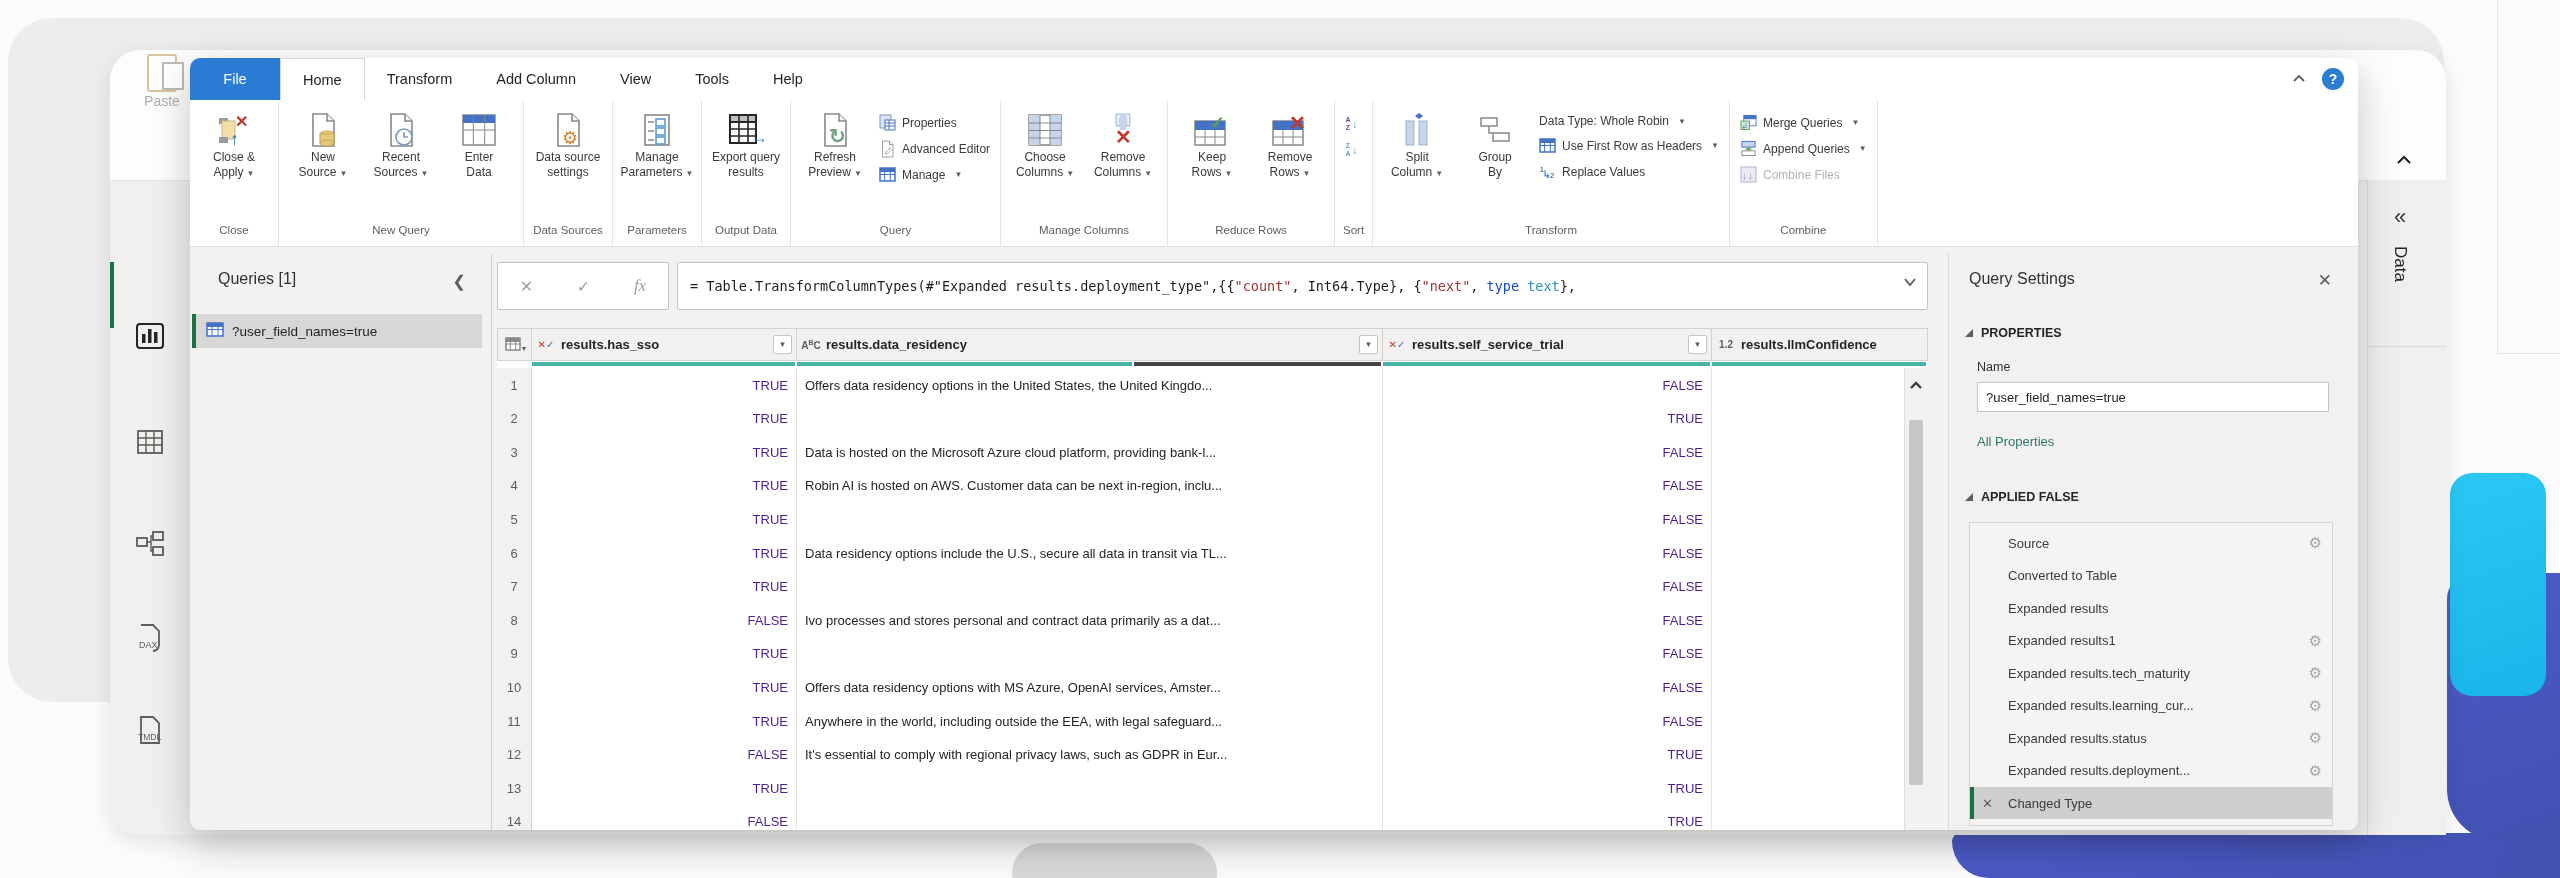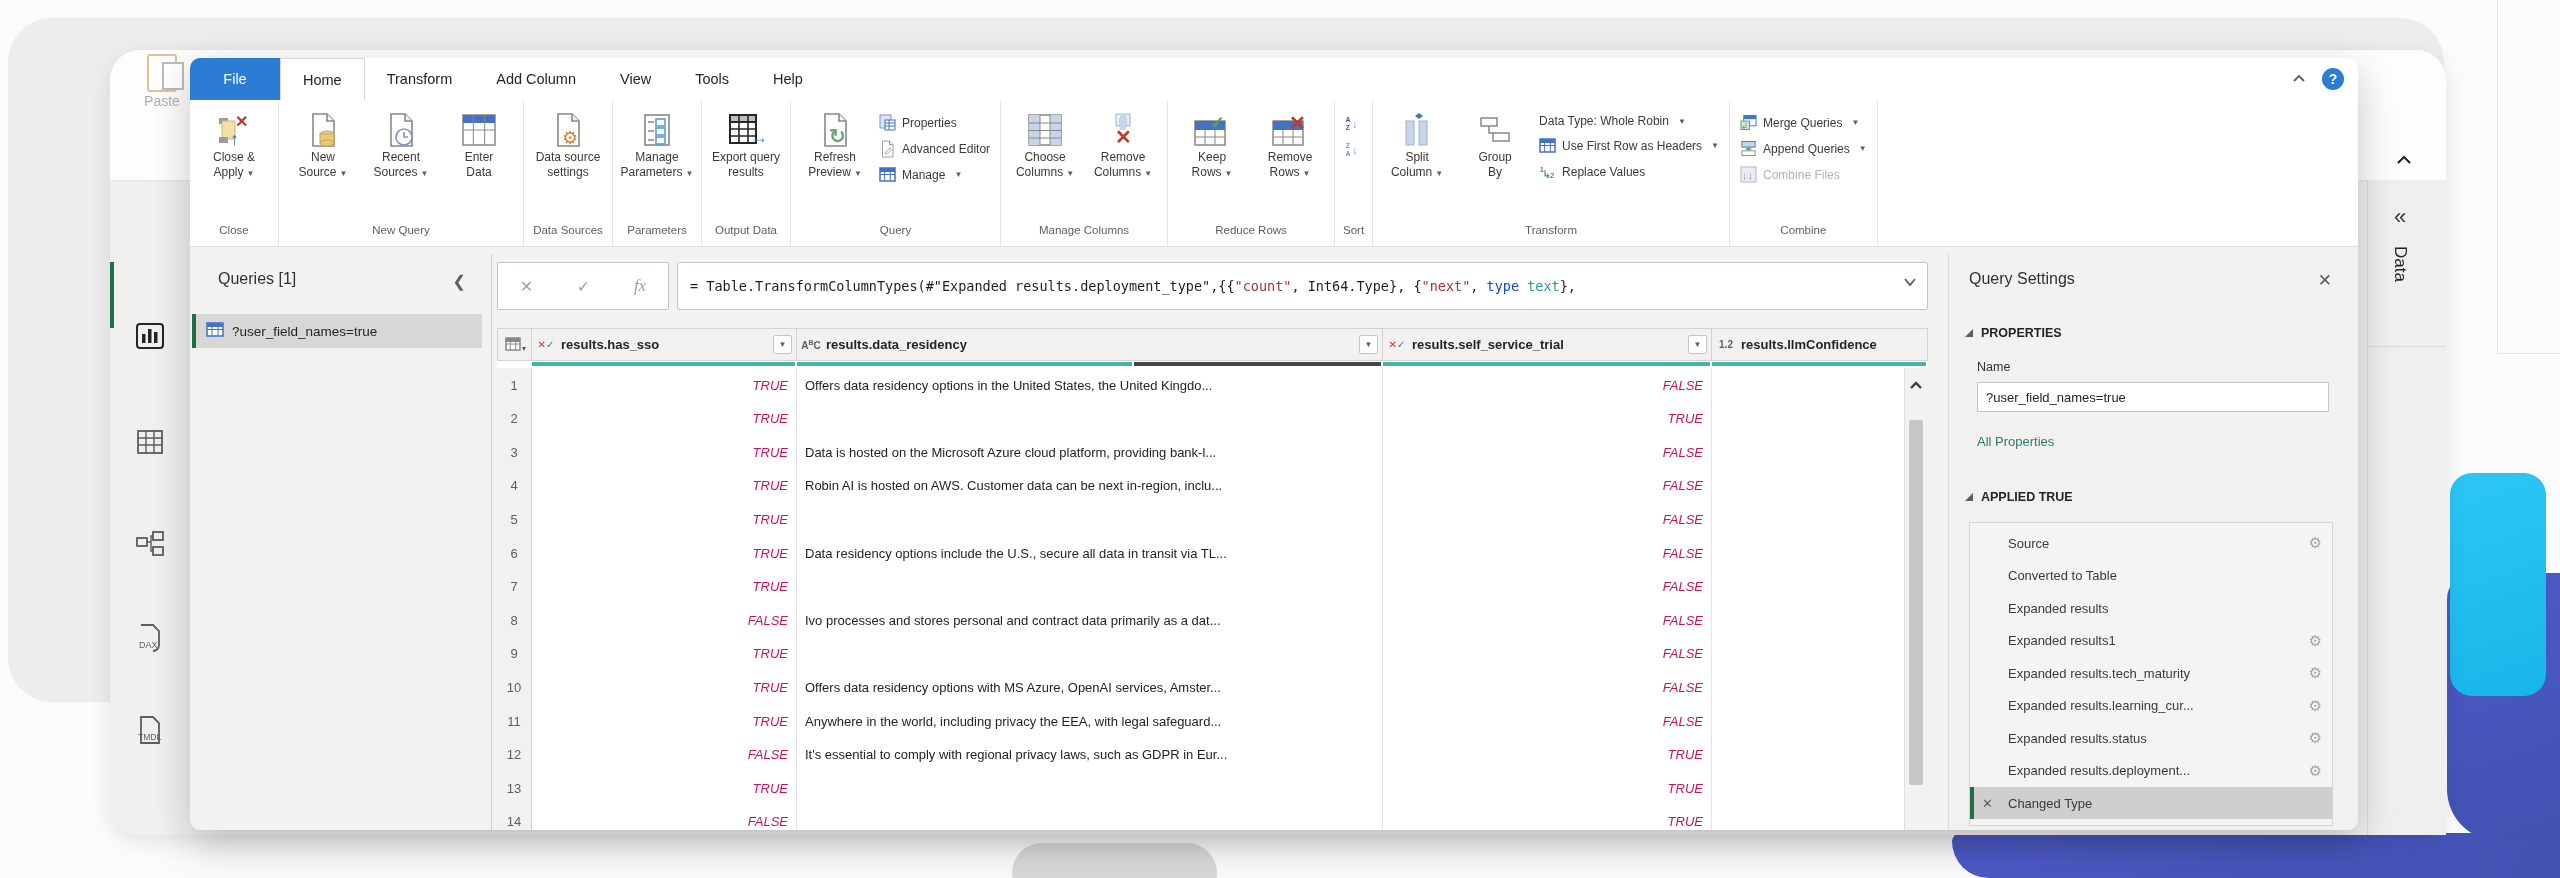--- a/index.html
+++ b/index.html
@@ -77,21 +77,21 @@
   .gh-filter{margin-left:auto;width:17px;height:17px;border:1px solid #c8c6c4;background:#fff;border-radius:2px;font-size:8px;color:#605e5c;display:flex;align-items:center;justify-content:center;flex:none;cursor:pointer;}
   .type-ic{font-size:10px;color:#605e5c;flex:none;width:20px;text-align:center;}
   .q-bar-row{position:absolute;left:0;top:33px;height:7px;display:flex;}
   .q-seg{height:4px;margin-top:1px;}
   .q-teal{background:#45b4a5;}
   .q-dark{background:#454545;}
   .grid-rows{position:absolute;left:0;top:40px;right:0;bottom:0;}
   .g-row{position:absolute;left:0;height:34px;display:flex;border-bottom:1px solid #e6e4e2;background:#fff;}
   .g-num{box-sizing:border-box;background:#f2f1f0;border-right:1px solid #d4d2d0;color:#605e5c;font-size:13px;display:flex;align-items:center;justify-content:center;flex:none;}
   .g-cell{box-sizing:border-box;border-right:1px solid #e6e4e2;font-size:13px;color:#252423;display:flex;align-items:center;padding:0 8px;white-space:nowrap;overflow:hidden;}
-  .g-bool{justify-content:flex-end;font-style:italic;color:#be185d;}
+  .g-bool{justify-content:flex-end;color:#4c1d95;}
   #v-scroll{position:absolute;right:0;top:40px;width:23px;bottom:0;background:#f3f2f1;border-left:1px solid #e1dfdd;}
   #v-scroll .arrow{position:absolute;left:3px;top:10px;width:16px;height:16px;color:#3b3a39;cursor:pointer;}
   #v-scroll .thumb{position:absolute;left:4px;top:52px;width:14px;height:365px;background:#c8c6c4;border-radius:2px;cursor:grab;}
   
   #settings{position:absolute;left:1758px;top:196px;right:0;bottom:0;background:#f2f1f0;border-left:1px solid #dcdad8;}
   #settings-title{position:absolute;left:20px;top:16px;font-size:16px;color:#323130;}
   #settings-close{position:absolute;right:26px;top:16px;font-size:17px;color:#605e5c;cursor:pointer;}
   .sec-head{position:absolute;left:16px;display:flex;align-items:center;gap:8px;font-size:12.5px;font-weight:bold;color:#252423;cursor:pointer;}
   .tri{width:0;height:0;border-left:8px solid transparent;border-bottom:8px solid #605e5c;}
   #name-label{position:absolute;left:28px;top:106px;font-size:12.5px;color:#323130;}
@@ -653,21 +653,21 @@
           <div class="g-row" style="top: 302.4px;">
             <div class="g-num" style="width:35px">10</div>
             <div class="g-cell g-bool" style="width:265px">TRUE</div>
             <div class="g-cell " style="width:586px">Offers data residency options with MS Azure, OpenAI services, Amster...</div>
             <div class="g-cell g-bool" style="width:329px">FALSE</div>
             <div class="g-cell " style="width:216px"></div>
           </div>
           <div class="g-row" style="top: 336px;">
             <div class="g-num" style="width:35px">11</div>
             <div class="g-cell g-bool" style="width:265px">TRUE</div>
-            <div class="g-cell " style="width:586px">Anywhere in the world, including privacy the EEA, with legal safeguard...</div>
+            <div class="g-cell " style="width:586px">Anywhere in the world, including outside the EEA, with legal safeguard...</div>
             <div class="g-cell g-bool" style="width:329px">FALSE</div>
             <div class="g-cell " style="width:216px"></div>
           </div>
           <div class="g-row" style="top: 369.6px;">
             <div class="g-num" style="width:35px">12</div>
             <div class="g-cell g-bool" style="width:265px">FALSE</div>
             <div class="g-cell " style="width:586px">It's essential to comply with regional privacy laws, such as GDPR in Eur...</div>
             <div class="g-cell g-bool" style="width:329px">TRUE</div>
             <div class="g-cell " style="width:216px"></div>
           </div>
@@ -699,21 +699,21 @@
       <div id="settings-close">✕</div>
       <div class="sec-head" style="top:72px;">
         <span class="tri"></span>
         <span>PROPERTIES</span>
       </div>
       <div id="name-label">Name</div>
       <input id="name-input" value="?user_field_names=true" style="">
       <div id="all-props">All Properties</div>
       <div class="sec-head" style="top:236px;">
         <span class="tri"></span>
-        <span>APPLIED TRUE</span>
+        <span>APPLIED FALSE</span>
       </div>
       <div id="steps-box">
           <div class="step-row" style="top: 4px;">
             <span>Source</span>
             <span class="gear">⚙</span>
           </div>
           <div class="step-row" style="top: 69px;">
             <span>Expanded results</span>
           </div>
           <div class="step-row" style="top: 36.5px;">

